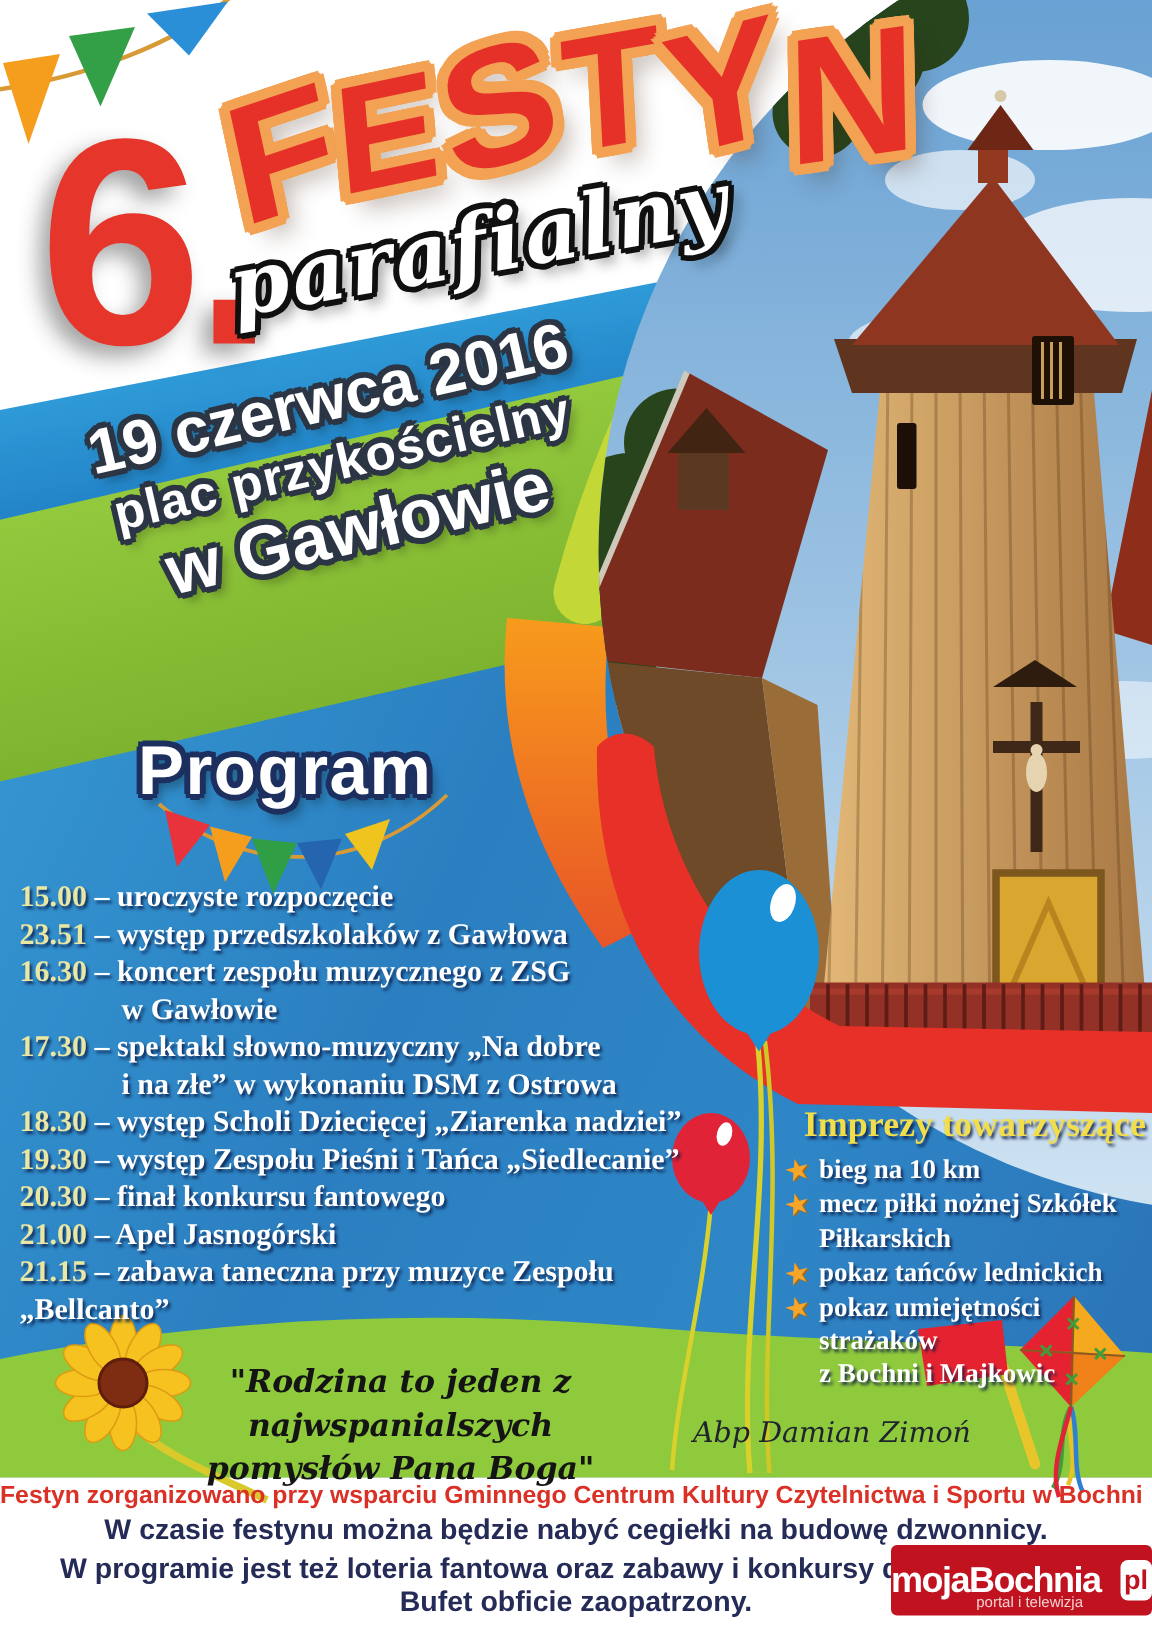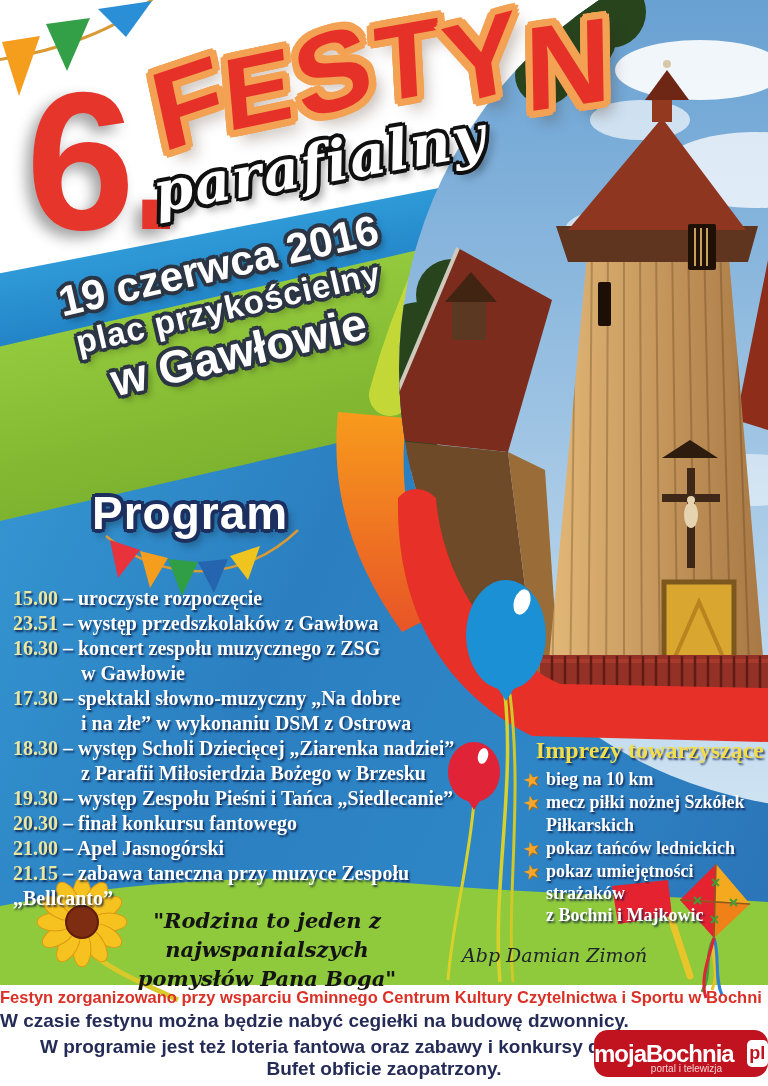--- a/index.html
+++ b/index.html
@@ -80,28 +80,28 @@
   
   .quote{position:absolute;left:92px;top:906px;width:350px;z-index:6;text-align:center;
     font-family:"DejaVu Serif",serif;font-style:italic;font-weight:bold;
     font-size:21px;line-height:29px;color:#141414;}
   .author{position:absolute;left:462px;top:944px;z-index:6;
     font-family:"DejaVu Serif",serif;font-style:italic;font-size:19px;color:#20242e;}
 
   
   .f1{position:absolute;left:0;top:988px;width:768px;z-index:8;text-align:left;
     font-size:16.5px;font-weight:bold;color:#da3026;}
-  .f2{position:absolute;left:0;top:1010px;width:768px;z-index:8;text-align:left;
+  .f2{position:absolute;left:0;top:1010px;width:768px;z-index:8;text-align:center;
     font-size:19px;font-weight:bold;color:#252b57;}
   .f3{position:absolute;left:40px;top:1036px;width:728px;z-index:8;text-align:left;
     font-size:19px;font-weight:bold;color:#252b57;white-space:nowrap;}
   .f4{position:absolute;left:0;top:1058px;width:768px;z-index:8;text-align:center;
     font-size:19px;font-weight:bold;color:#252b57;}
   .logo{position:absolute;left:594px;top:1030px;width:174px;height:47px;z-index:9;
-    background:#c0121f;border-radius:14px;display:flex;align-items:center;justify-content:center;}
+    background:#c0121f;border-radius:4px;display:flex;align-items:center;justify-content:center;}
   .logo .lname{color:#fff;font-weight:bold;font-size:24px;letter-spacing:-1px;}
   .logo .lpl{width:27px;height:27px;background:#fff;border-radius:5px;color:#c0121f;
     font-weight:bold;font-size:18px;display:flex;align-items:center;justify-content:center;margin-left:13px;}
   .logo .ltag{position:absolute;right:46px;bottom:3px;font-size:10px;color:#f3d2d4;text-align:right;}
 </style>
 </head>
 <body>
 
 <div class="poster">
 
@@ -325,21 +325,20 @@
   </svg>
 
   <div class="program-list">
     <div class="prow"><span class="pt">15.00</span> <span>–</span> <span>uroczyste rozpoczęcie</span></div>
     <div class="prow"><span class="pt">23.51</span> <span>–</span> <span>występ przedszkolaków z Gawłowa</span></div>
     <div class="prow"><span class="pt">16.30</span> <span>–</span> <span>koncert zespołu muzycznego z ZSG</span></div>
     <div class="prow cont"><span>w Gawłowie</span></div>
     <div class="prow"><span class="pt">17.30</span> <span>–</span> <span>spektakl słowno-muzyczny „Na dobre</span></div>
     <div class="prow cont"><span>i na złe” w wykonaniu DSM z Ostrowa</span></div>
     <div class="prow"><span class="pt">18.30</span> <span>–</span> <span>występ Scholi Dziecięcej „Ziarenka nadziei”</span></div>
-    <div class="prow cont"><span>z Parafii Miłosierdzia Bożego w Brzesku</span></div>
     <div class="prow"><span class="pt">19.30</span> <span>–</span> <span>występ Zespołu Pieśni i Tańca „Siedlecanie”</span></div>
     <div class="prow"><span class="pt">20.30</span> <span>–</span> <span>finał konkursu fantowego</span></div>
     <div class="prow"><span class="pt">21.00</span> <span>–</span> <span>Apel Jasnogórski</span></div>
     <div class="prow"><span class="pt">21.15</span> <span>–</span> <span>zabawa taneczna przy muzyce Zespołu „Bellcanto”</span></div>
   </div>
 
   <div class="imprezy">
     <div class="ih">Imprezy towarzyszące</div>
     <div class="irow">
         <span class="star">★</span>

